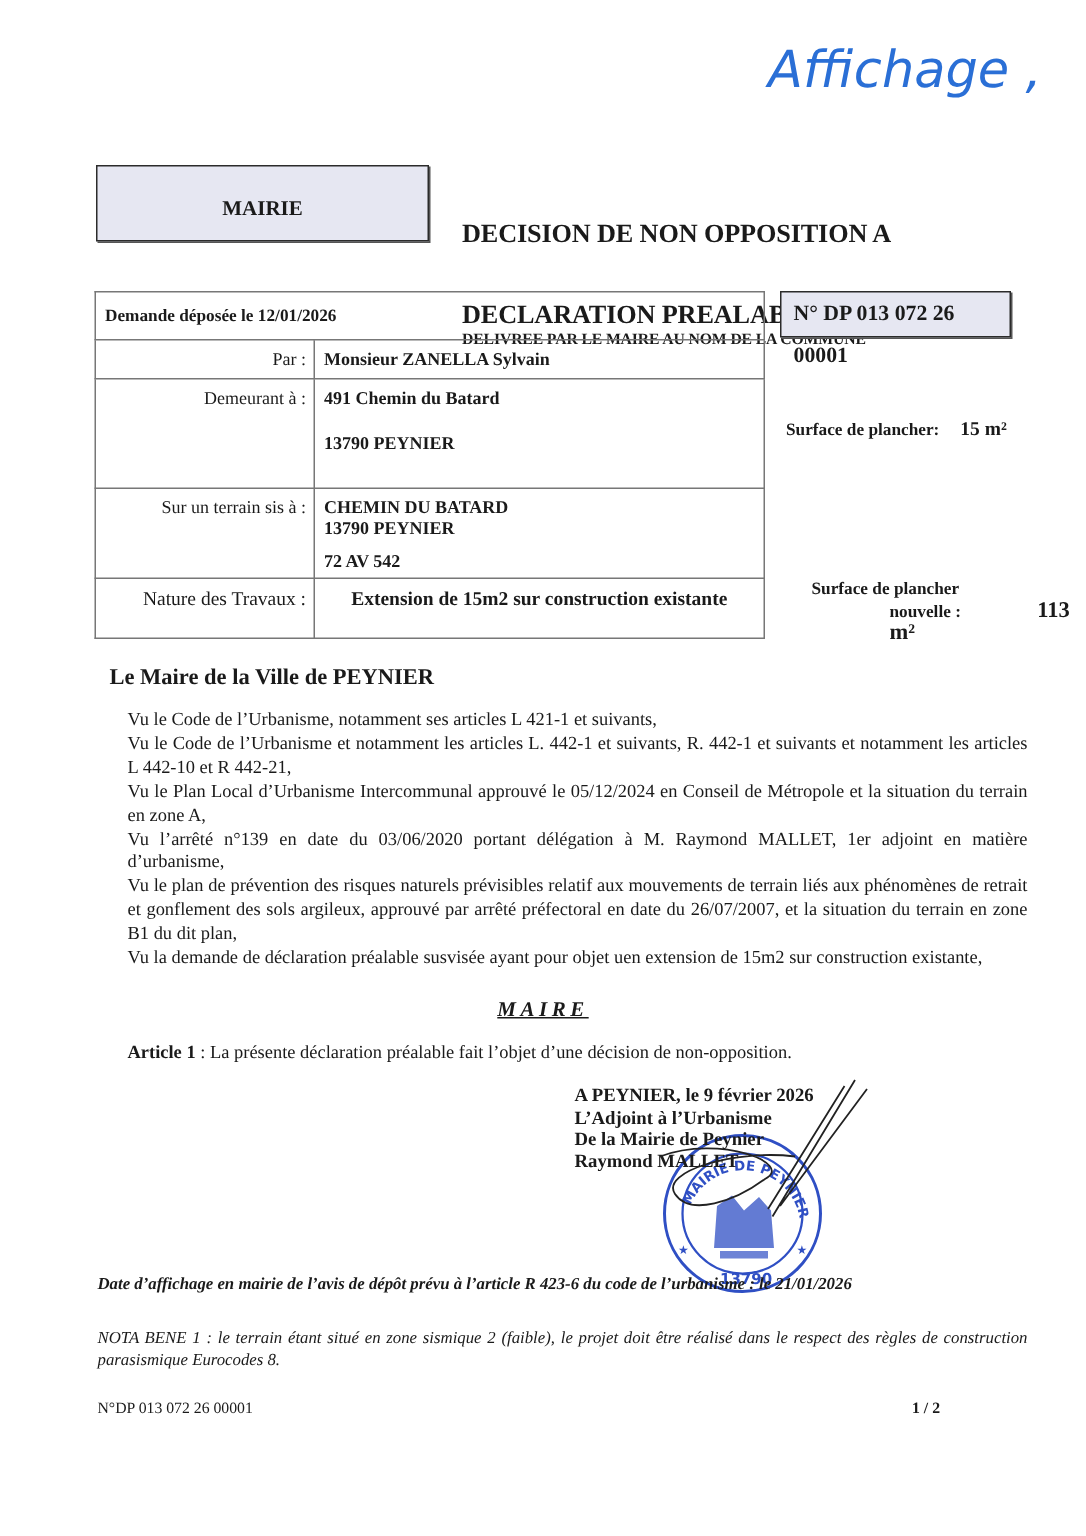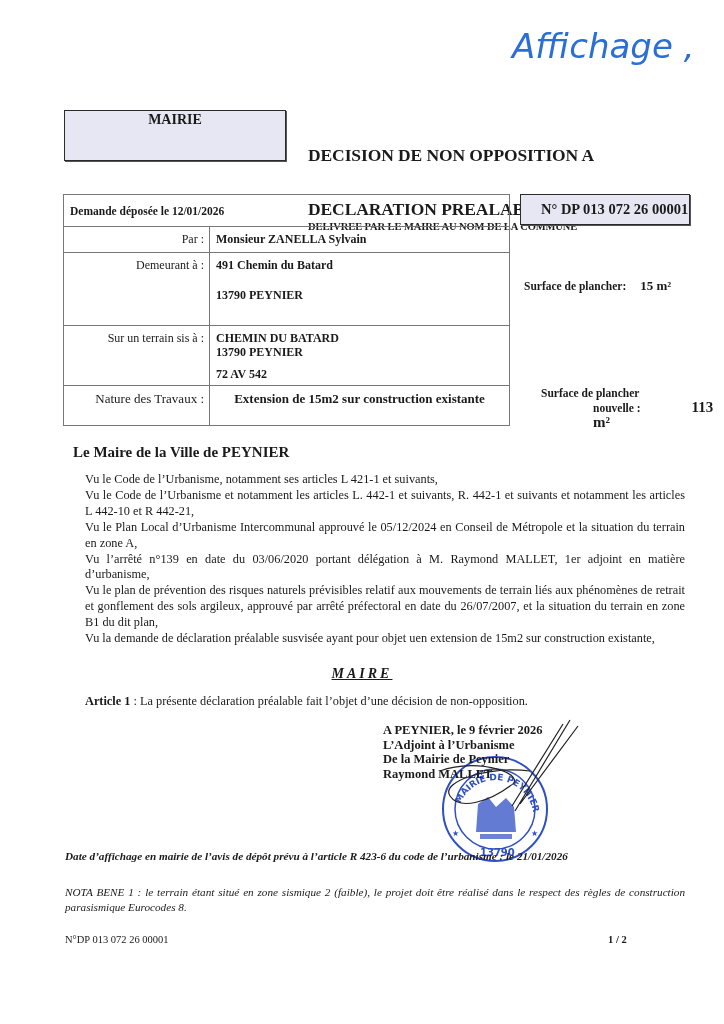--- a/index.html
+++ b/index.html
@@ -9,38 +9,38 @@
   }
   .abs { position: absolute; }
   .handwriting {
     left: 508px; top: 22px; width: 190px; height: 50px;
   }
   .mairie-box {
     left: 64px; top: 110px; width: 222px; height: 51px;
     background: #e6e7f2; border: 1.5px solid #2b2b2b;
     box-shadow: 1px 1px 0 #555;
     text-align: center; font-weight: bold; font-size: 14px; line-height: 17px;
-    padding-top: 0; box-sizing: border-box;
+    padding-top: 20px; box-sizing: border-box;
   }
   .title-block { left: 308px; top: 111px; }
   .title-line { font-weight: bold; font-size: 17.5px; line-height: 19px; letter-spacing: -0.1px; margin-top: 35px; }
   .title-sub { font-weight: bold; font-size: 10.5px; line-height: 14px; margin-top: 1px; letter-spacing: -0.1px; }
 
   .req-table {
     left: 63px; top: 194px; width: 447px; border-collapse: collapse;
     font-size: 12px;
   }
   .req-table td { border: 1px solid #777; padding: 0 6px; vertical-align: top; }
   .req-table .lbl { width: 134px; text-align: right; padding-right: 5px; }
   .req-table .val { font-weight: bold; }
   .dp-box {
-    left: 520px; top: 194px; width: 170px; height: 31px;
+    left: 520px; top: 194px; width: 154px; height: 31px;
     background: #e6e7f2; border: 1.5px solid #2b2b2b; box-sizing: border-box;
     box-shadow: 1px 1px 0 #555;
-    font-weight: bold; font-size: 14.5px; line-height: 28px; padding-left: 20px;
+    font-weight: bold; font-size: 14.5px; line-height: 28px; padding-left: 8px;
   }
   .surf1 { left: 524px; top: 278px; font-weight: bold; font-size: 11.5px; }
   .surf1 .num { margin-left: 14px; font-size: 13px; }
   .surf2 { left: 541px; top: 386px; font-weight: bold; font-size: 11.5px; line-height: 14px; }
   .surf2 .l2 { padding-left: 52px; }
   .surf2 .num { font-size: 15px; margin-left: 48px; }
 
   .maire-title { left: 73px; top: 444px; font-weight: bold; font-size: 15px; }
   .vu-block {
     left: 85px; top: 472px; width: 600px; font-size: 12.3px; line-height: 15.9px;

